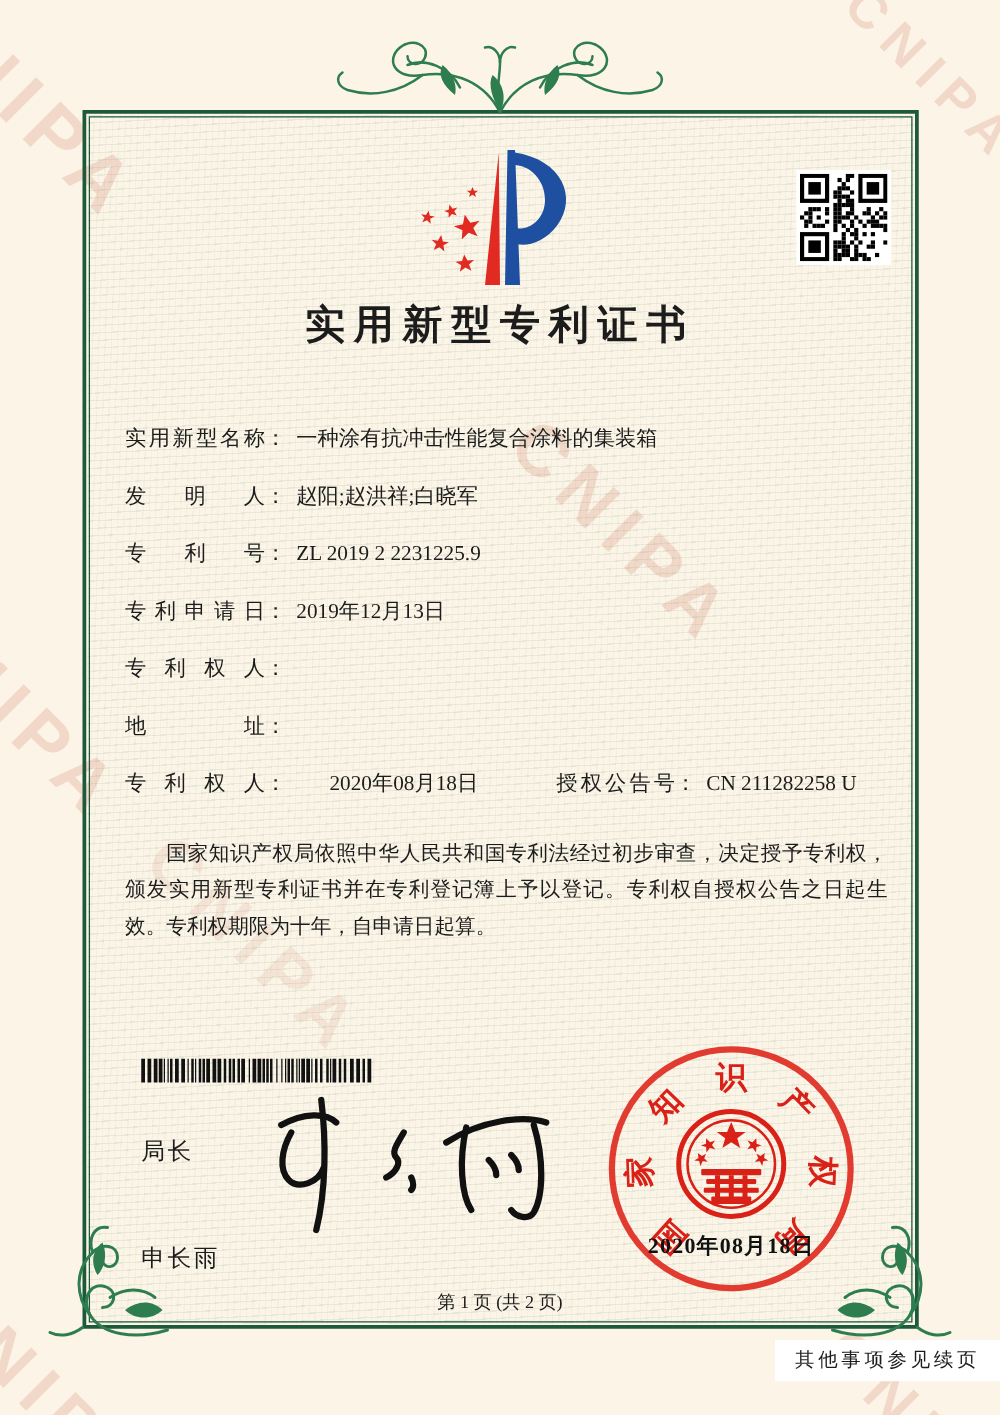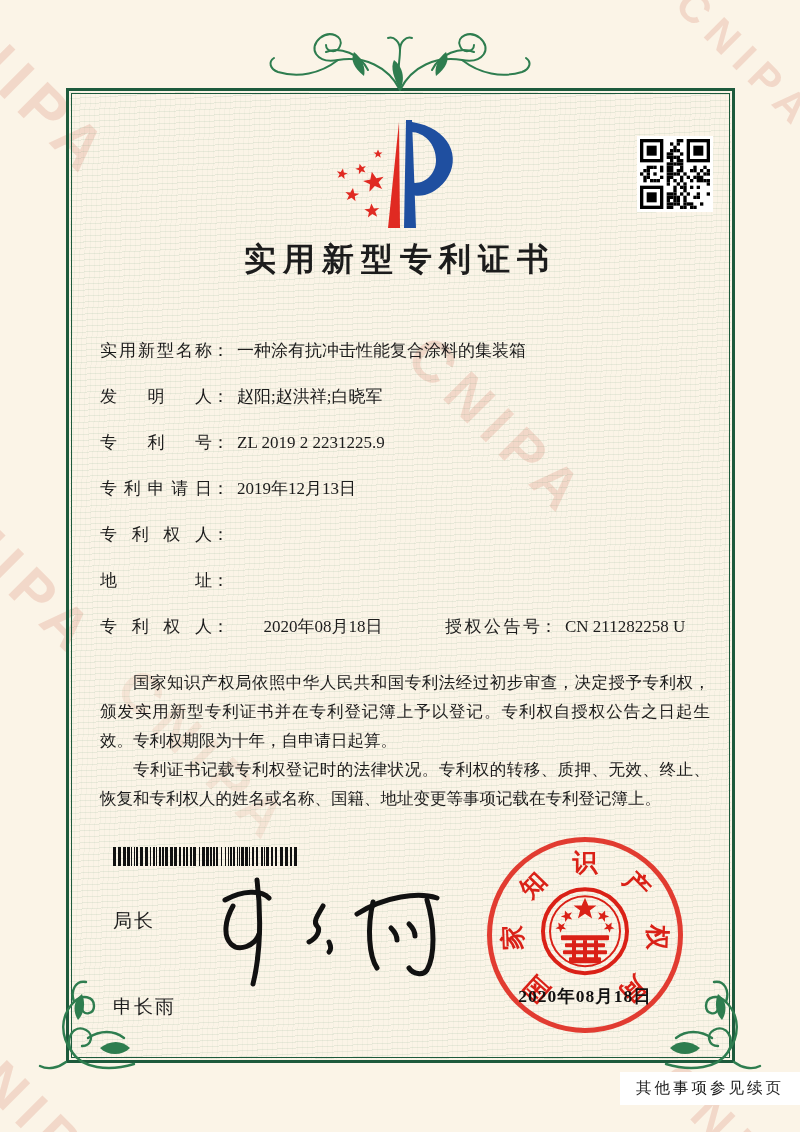--- a/index.html
+++ b/index.html
@@ -332,21 +332,20 @@
         <span class="pair2">
           <span class="flabel">授权公告号</span>
             <span class="fcolon">：</span>
           <span class="fvalue">CN 211282258 U</span>
         </span>
       </div>
     </div>
 
     <div class="paras">
       <p>国家知识产权局依照中华人民共和国专利法经过初步审查，决定授予专利权，颁发实用新型专利证书并在专利登记簿上予以登记。专利权自授权公告之日起生效。专利权期限为十年，自申请日起算。</p>
-      <p>专利证书记载专利权登记时的法律状况。专利权的转移、质押、无效、终止、恢复和专利权人的姓名或名称、国籍、地址变更等事项记载在专利登记簿上。</p>
     </div>
 
     <div class="barcode" id="barcode">
         <div style="width: 3px; margin-right: 2px;"></div>
         <div style="width: 3px; margin-right: 2px;"></div>
         <div style="width: 3px; margin-right: 1px;"></div>
         <div style="width: 3px; margin-right: 1px;"></div>
         <div style="width: 1px; margin-right: 2px;"></div>
         <div style="width: 1px; margin-right: 1px;"></div>
         <div style="width: 2px; margin-right: 2px;"></div>
@@ -405,20 +404,21 @@
         <path d="M118,34 C112,44 108,50 112,54 C116,58 112,66 104,70"></path>
         <path d="M124,70 C126,74 126,78 124,80"></path>
         <path d="M152,42 C180,24 214,20 232,26"></path>
         <path d="M168,30 C162,56 164,84 172,96"></path>
         <path d="M222,28 C230,54 230,84 222,98 C218,104 208,102 204,96"></path>
         <path d="M186,56 C190,60 192,64 192,68"></path>
         <path d="M204,52 C208,56 210,60 210,64"></path>
       </g>
     </svg>
 
+    <div class="page-num">第 1 页 (共 2 页)</div>
     <div class="cont-note">
       <span>其他事项参见续页</span>
     </div>
   </div>
 
   <div class="seal">
     <div class="ring"></div>
     <div id="seal-chars">
         <span class="ch" style="transform: rotate(-138deg) translateY(-72px);">国</span>
         <span class="ch" style="transform: rotate(-92deg) translateY(-72px);">家</span>

